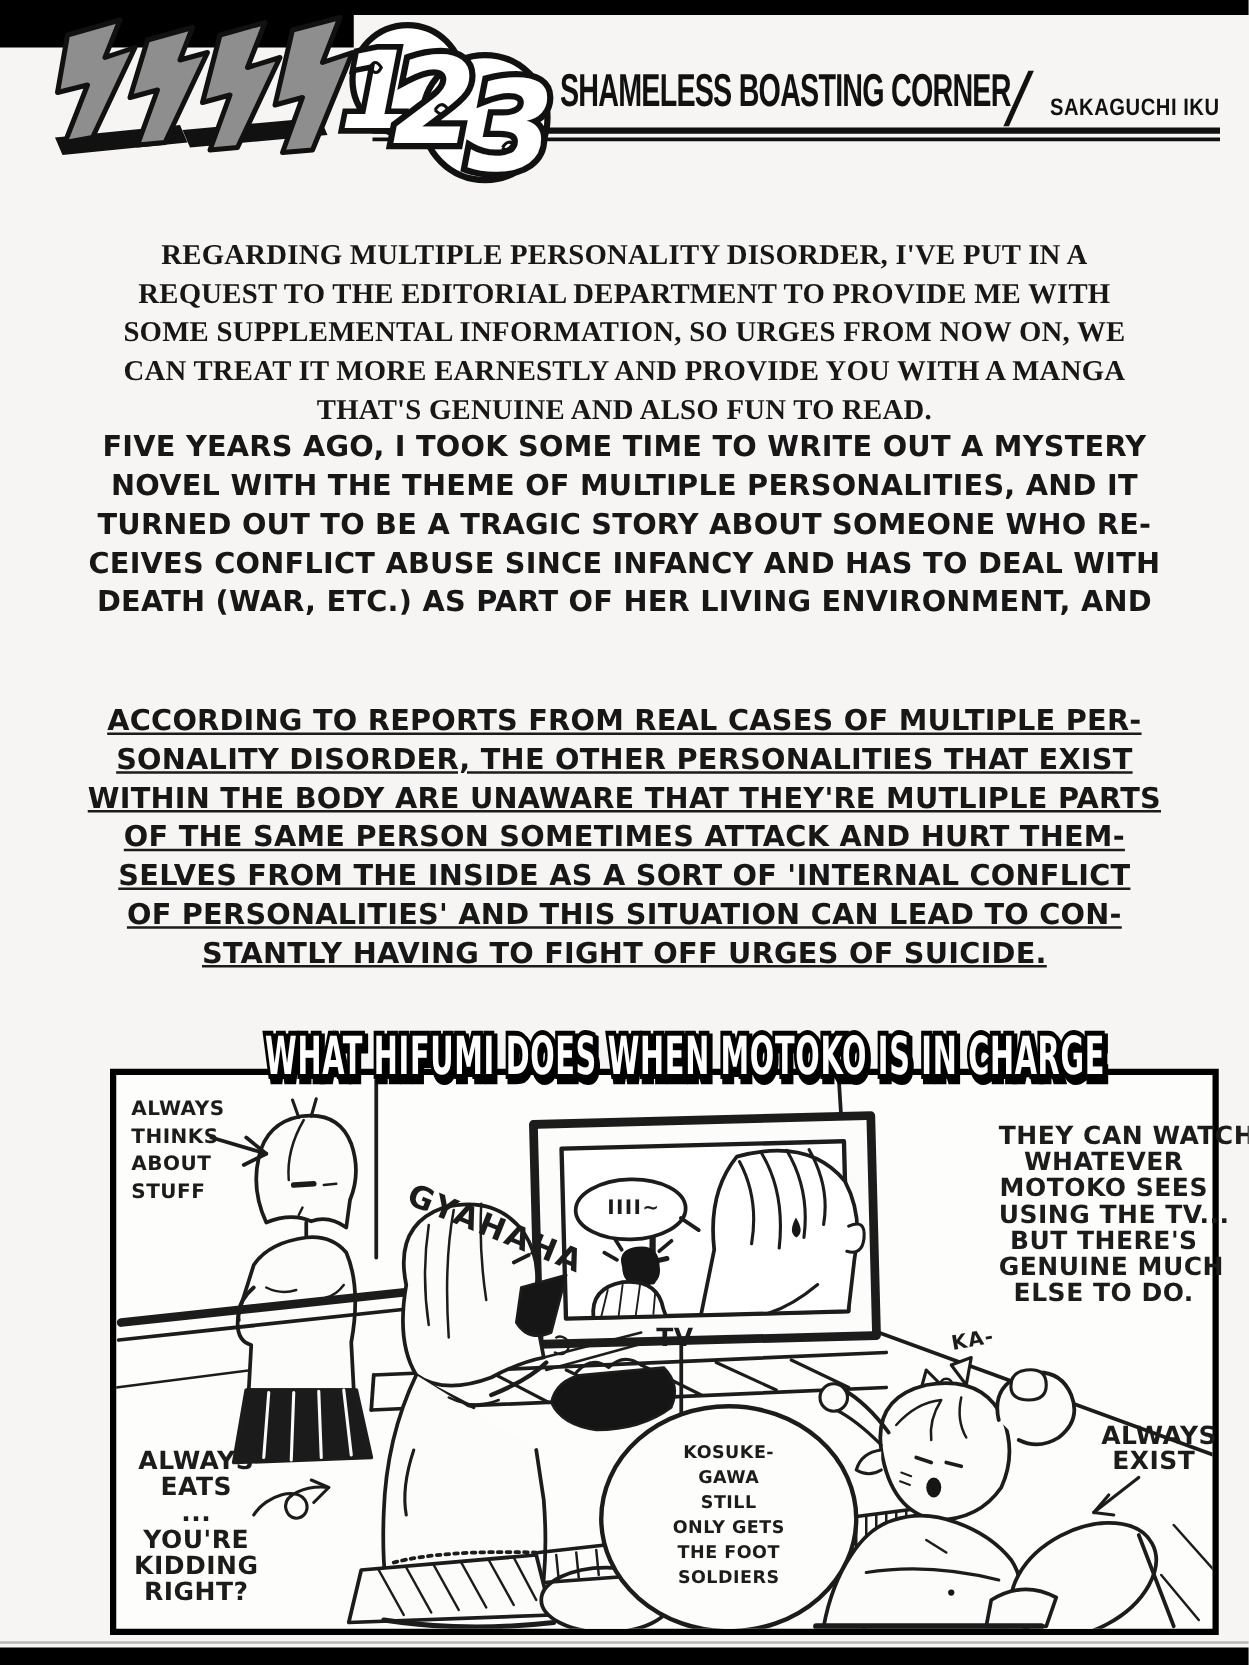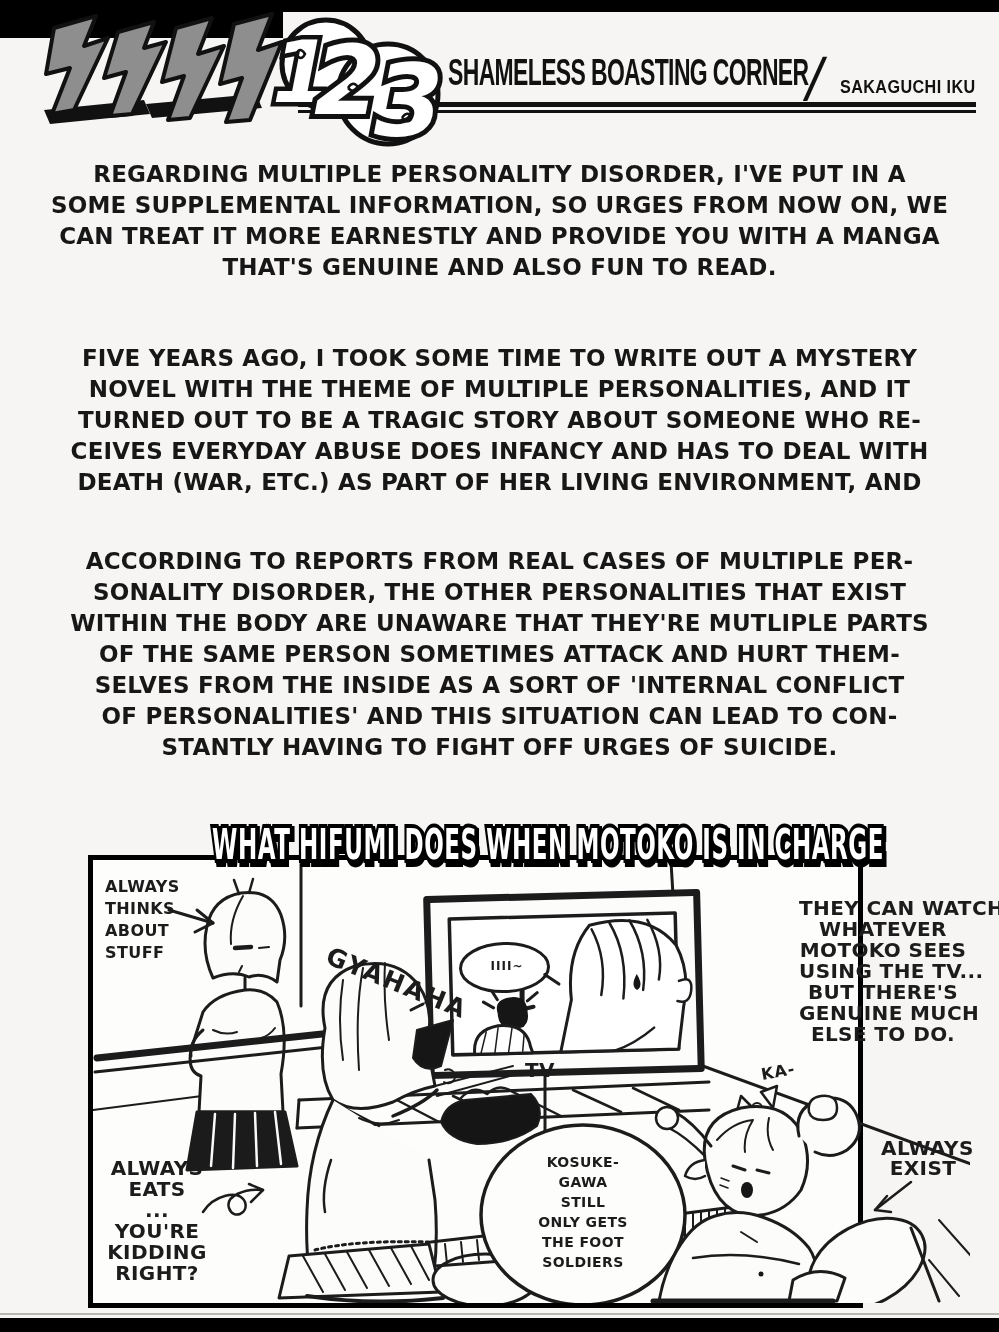--- a/index.html
+++ b/index.html
@@ -27,24 +27,24 @@
   }
   .header-rule-thick{left:298px;top:102px;width:678px;height:5px;background:#111;}
   .header-rule-thin{left:298px;top:110px;width:678px;height:3px;background:#111;}
   
   .essay{left:0;top:0;width:999px;}
   .para{position:absolute;left:30px;width:939px;text-align:center;}
   .para .line{
     font-size:23px;line-height:31px;font-weight:bold;color:#171717;
     letter-spacing:0.2px;white-space:nowrap;
   }
-  .para1{top:159px;} .para2{top:343px;} .para3{top:546px;}
+  .para1{top:188px;font-family:Liberation Serif, serif;} .para2{top:343px;} .para3{top:562px;text-decoration:underline;}
   
   .panel{
-    left:88px;top:855px;width:775px;height:453px;box-sizing:border-box;
+    left:88px;top:855px;width:887px;height:453px;box-sizing:border-box;
     border:5px solid #000;background:#fdfdfc;
   }
   .panel-art{position:absolute;left:0;top:0;width:877px;height:443px;}
   .panel-title-svg{left:198px;top:814px;width:700px;height:66px;z-index:5;}
   .panel-title-svg text{
     font-family:"DejaVu Sans",sans-serif;font-weight:bold;font-size:42px;letter-spacing:1px;
   }
   .lbl{
     position:absolute;font-weight:bold;color:#1c1c1c;font-size:20px;line-height:20px;
     text-align:center;letter-spacing:0.4px;z-index:3;font-family:"DejaVu Sans",sans-serif;
@@ -54,21 +54,21 @@
   .lbl-tvnote{left:706px;top:38px;width:168px;line-height:21px;}
   .lbl-eats{left:8px;top:298px;width:112px;line-height:21px;}
   .lbl-sleeps{left:788px;top:278px;width:84px;}
   .lbl-bubble{left:398px;top:292px;width:184px;font-size:14px;line-height:20px;}
   .lbl-tv{left:432px;top:200px;}
   .snd-gyahaha{
     left:238px;top:86px;font-size:25px;letter-spacing:2px;white-space:nowrap;
     transform:rotate(22deg);transform-origin:left top;
   }
   .snd-ka{left:668px;top:202px;font-size:16px;letter-spacing:1px;transform:rotate(-10deg);}
-  .snd-tv{left:382px;top:96px;width:64px;font-size:12px;letter-spacing:1px;}
+  .snd-tv{left:382px;top:96px;width:64px;font-size:16px;letter-spacing:1px;}
 </style>
 </head>
 <body>
 
 <div class="abs top-bar"></div>
 <div class="abs logo-bg"></div>
 
 <svg class="abs" style="left:26px;top:2px;z-index:2;" width="440" height="150" viewBox="0 0 440 150">
   <g stroke="#111" stroke-width="4" stroke-linejoin="round" fill="#8e8e8e">
 
@@ -99,29 +99,30 @@
 
 <div class="abs corner-title">SHAMELESS BOASTING CORNER</div>
 <div class="abs slash">/</div>
 <div class="abs author">SAKAGUCHI IKU</div>
 <div class="abs header-rule-thick"></div>
 <div class="abs header-rule-thin"></div>
 
 <div class="essay">
   <div class="para para1">
     <div class="line">REGARDING MULTIPLE PERSONALITY DISORDER, I'VE PUT IN A</div>
+    <div class="line">REQUEST TO THE EDITORIAL DEPARTMENT TO PROVIDE ME WITH</div>
     <div class="line">SOME SUPPLEMENTAL INFORMATION, SO URGES FROM NOW ON, WE</div>
     <div class="line">CAN TREAT IT MORE EARNESTLY AND PROVIDE YOU WITH A MANGA</div>
     <div class="line">THAT'S GENUINE AND ALSO FUN TO READ.</div>
   </div>
   <div class="para para2">
     <div class="line">FIVE YEARS AGO, I TOOK SOME TIME TO WRITE OUT A MYSTERY</div>
     <div class="line">NOVEL WITH THE THEME OF MULTIPLE PERSONALITIES, AND IT</div>
     <div class="line">TURNED OUT TO BE A TRAGIC STORY ABOUT SOMEONE WHO RE-</div>
-    <div class="line">CEIVES EVERYDAY ABUSE DOES INFANCY AND HAS TO DEAL WITH</div>
+    <div class="line">CEIVES CONFLICT ABUSE SINCE INFANCY AND HAS TO DEAL WITH</div>
     <div class="line">DEATH (WAR, ETC.) AS PART OF HER LIVING ENVIRONMENT, AND</div>
   </div>
   <div class="para para3">
     <div class="line">ACCORDING TO REPORTS FROM REAL CASES OF MULTIPLE PER-</div>
     <div class="line">SONALITY DISORDER, THE OTHER PERSONALITIES THAT EXIST</div>
     <div class="line">WITHIN THE BODY ARE UNAWARE THAT THEY'RE MUTLIPLE PARTS</div>
     <div class="line">OF THE SAME PERSON SOMETIMES ATTACK AND HURT THEM-</div>
     <div class="line">SELVES FROM THE INSIDE AS A SORT OF 'INTERNAL CONFLICT</div>
     <div class="line">OF PERSONALITIES' AND THIS SITUATION CAN LEAD TO CON-</div>
     <div class="line">STANTLY HAVING TO FIGHT OFF URGES OF SUICIDE.</div>

